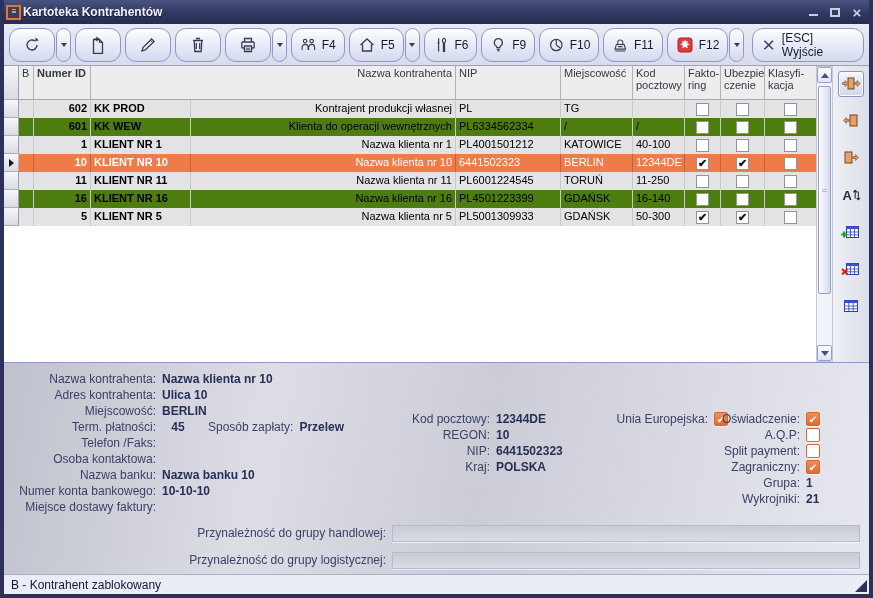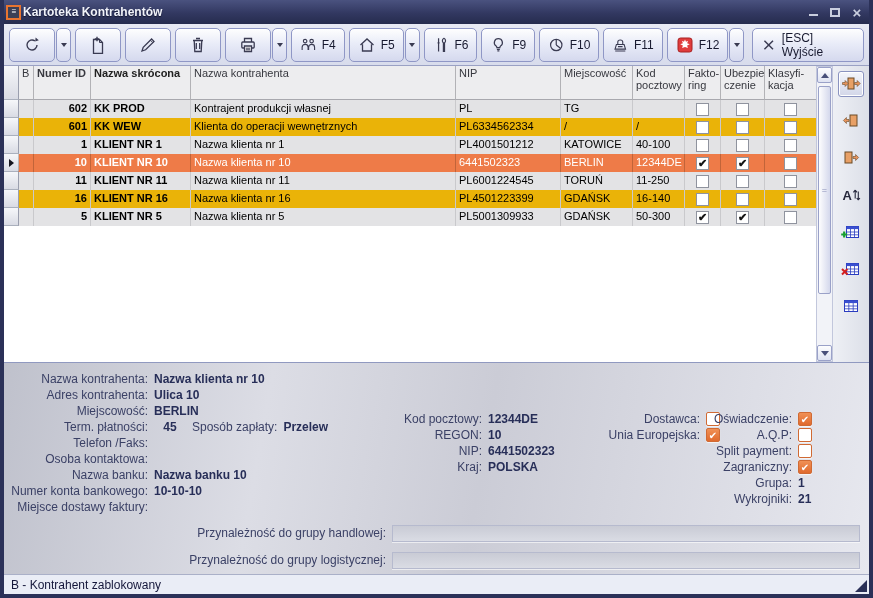--- a/index.html
+++ b/index.html
@@ -28,58 +28,58 @@
   .wc-max i { width: 10px; height: 9px; border: 2px solid #c9cede; display: block; }
   .wc-close { font-size: 15px; font-weight: bold; }
   
   .toolbar {
     height: 42px; flex: 0 0 42px; background: linear-gradient(#e8eaf4, #d8dcec);
     border-bottom: 1px solid #9aa1c4; display: flex; align-items: center; padding: 0 5px; gap: 4px;
   }
   .tb-group { display: flex; gap: 1px; }
   .btn {
     height: 34px; min-width: 46px; padding: 0 8px;
-    border: 1px solid #8f97c6; border-radius: 5px;
+    border: 1px solid #8f97c6; border-radius: 11px;
     background: linear-gradient(#fefefe, #e9ecf8 45%, #d5d9ee);
     display: inline-flex; align-items: center; justify-content: center; gap: 5px;
     font-size: 12px; color: #181a30; box-shadow: inset 0 1px 0 #fff;
   }
   .btn svg { display: block; }
   .btn-dd { min-width: 15px; width: 15px; padding: 0; }
   .dd-arrow { width: 0; height: 0; border-left: 3px solid transparent; border-right: 3px solid transparent; border-top: 4px solid #3a3b52; display: inline-block; }
   .tb-spacer { flex: 1; }
   .btn-exit { min-width: 108px; }
   
   .main { height: 296px; flex: 0 0 296px; background: #fff; display: flex; overflow: hidden; }
   .grid { flex: 1; display: flex; flex-direction: column; overflow: hidden; background: #fff; }
   .thead { display: flex; height: 34px; flex: 0 0 34px; background: #ededef; }
   .th {
     font-size: 11px; line-height: 11.5px; color: #37383f; padding: 2px 3px;
     border-right: 1px solid #b2b2b6; border-bottom: 1px solid #a8a8ae;
     overflow: hidden; background: #ededef;
   }
   .th.bold { font-weight: bold; color: #222; }
-  .trow { display: flex; height: 18px; flex: 0 0 18px; background: #eab308; }
+  .trow { display: flex; height: 18px; flex: 0 0 18px; background: #4d7c0f; }
   .trow.stripe { background: #e3e3e5; }
   .trow.sel { background: #ee7b48; color: #fff; }
   .td {
     font-size: 11px; line-height: 17px; padding: 0 3px; white-space: nowrap; overflow: hidden;
     border-right: 1px solid #c9c9cc; height: 18px;
   }
   .trow.sel .td { border-right-color: rgba(60,30,10,.25); color: #fff; }
   .rh {
     width: 15px; flex: 0 0 15px; background: linear-gradient(#f6f7fa, #d9dbe4);
     border-right: 1px solid #9a9eae; border-bottom: 1px solid #aab0bd;
     display: flex; align-items: center; justify-content: center; padding: 0;
   }
   .sel-arrow { width: 0; height: 0; border-left: 5px solid #15151d; border-top: 4px solid transparent; border-bottom: 4px solid transparent; }
   .cB { width: 15px; flex: 0 0 15px; }
   .cid { width: 57px; flex: 0 0 57px; text-align: right; font-weight: bold; }
   .cshort { width: 100px; flex: 0 0 100px; font-weight: bold; }
-  .cname { flex: 1; }
+  .cname { flex: 1; text-align: right; }
   .cnip { width: 105px; flex: 0 0 105px; }
   .ccity { width: 72px; flex: 0 0 72px; }
   .cpostal { width: 52px; flex: 0 0 52px; }
   .cf { width: 36px; flex: 0 0 36px; display: flex; align-items: center; justify-content: center; }
   .cu { width: 44px; flex: 0 0 44px; display: flex; align-items: center; justify-content: center; }
   .ck { width: 51px; flex: 0 0 51px; display: flex; align-items: center; justify-content: center; }
   .grid-fill { flex: 1; background: #fff; }
   .cb {
     width: 13px; height: 13px; background: #fff; border: 1px solid #8f939e;
     display: inline-flex; align-items: center; justify-content: center;
@@ -115,21 +115,21 @@
     background: linear-gradient(#f4f6fc, #d2d6e8); box-shadow: inset 0 0 0 1px #fff;
   }
   
   .details {
     height: 212px; flex: 0 0 212px; position: relative;
     background: linear-gradient(100deg, #bfc1cc, #dcdde5 30%, #cbccd6 55%, #e7e8ef 100%);
     border-top: 1px solid #9099c0;
     padding: 8px 0 0 6px; font-size: 12px; overflow: hidden;
   }
   .drow { display: flex; height: 16px; align-items: center; gap: 6px; white-space: nowrap; }
-  .dlabel { min-width: 138px; text-align: right; color: #3b4166; white-space: nowrap; }
+  .dlabel { min-width: 138px; text-align: right; color: #3b4166; white-space: nowrap; margin-left: 8px; }
   .dvalue { font-weight: bold; color: #272e58; white-space: nowrap; }
   .dmid { position: absolute; left: 336px; top: 48px; }
   .dmid .dlabel { min-width: 142px; }
   .dchecka { position: absolute; left: 556px; top: 48px; }
   .dchecka .dlabel { min-width: 140px; }
   .dcheckb { position: absolute; left: 650px; top: 48px; }
   .dcheckb .dlabel { min-width: 138px; }
   .ocb {
     width: 14px; height: 14px; border: 1px solid #d06a34; border-radius: 2px; background: #fff;
     display: inline-flex; align-items: center; justify-content: center;
@@ -288,21 +288,20 @@
         <span>[ESC] Wyjście</span>
       </span>
   </div>
 
   <div class="main">
     <div class="grid">
       <div class="thead">
         <span class="th rh" style="background:linear-gradient(#f6f7fa,#d9dbe4)"></span>
         <span class="th cB">B</span>
         <span class="th cid" style="text-align:left">Numer ID</span>
-        <span class="th cshort bold">Nazwa skrócona</span>
         <span class="th cname">Nazwa kontrahenta</span>
         <span class="th cnip">NIP</span>
         <span class="th ccity">Miejscowość</span>
         <span class="th cpostal">Kod pocztowy</span>
         <span class="th cf" style="display:block">Fakto-ring</span>
         <span class="th cu" style="display:block">Ubezpie-czenie</span>
         <span class="th ck" style="display:block;border-right:none">Klasyfi-kacja</span>
       </div>
 
       <div class="trow stripe">
@@ -563,24 +562,20 @@
           <span class="dvalue">6441502323</span>
         </div>
       <div class="drow">
           <span class="dlabel">Kraj:</span>
           <span class="dvalue">POLSKA</span>
         </div>
     </div>
 
     <div class="dchecka">
       <div class="drow">
-          <span class="dlabel">Dostawca:</span>
-          <span class="ocb"></span>
-        </div>
-      <div class="drow">
           <span class="dlabel">Unia Europejska:</span>
           <span class="ocb on"></span>
         </div>
     </div>
 
     <div class="dcheckb">
       <div class="drow">
           <span class="dlabel">Oświadczenie:</span>
           <span class="ocb on"></span>
         </div>

